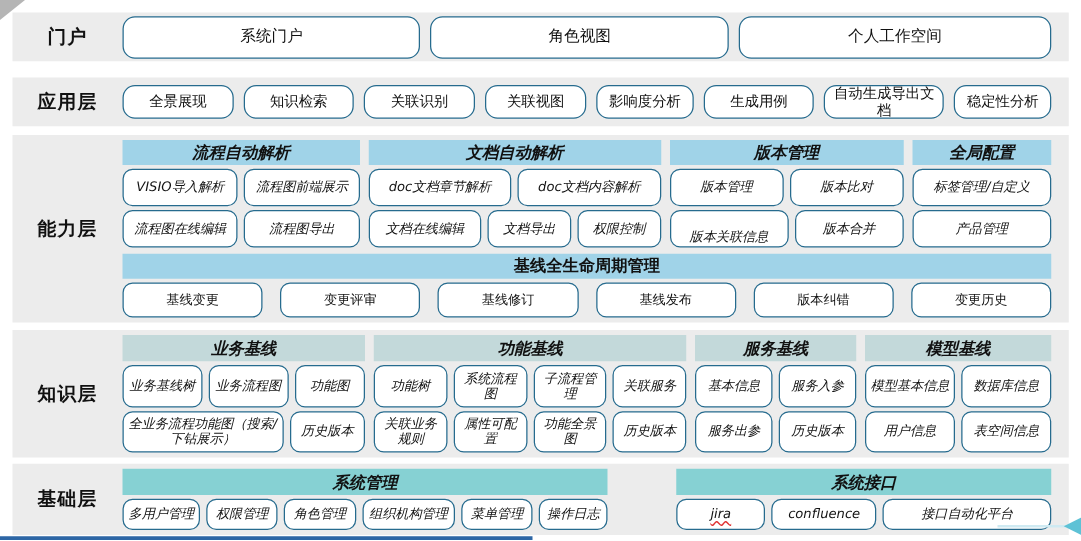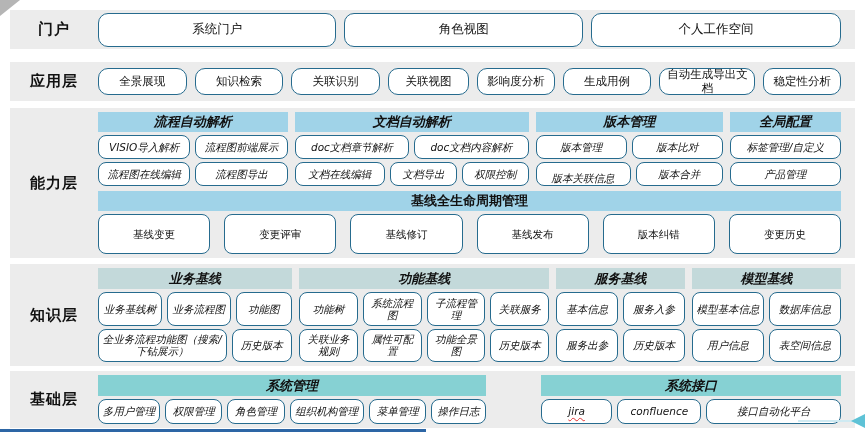--- a/index.html
+++ b/index.html
@@ -21,21 +21,21 @@
     font-weight:bold;font-size:15px;letter-spacing:1px;
   }
   .band-content{
     flex:1;display:flex;flex-direction:column;justify-content:center;
     padding:4px 14px 4px 0;min-width:0;
   }
   .row{display:flex;min-width:0;}
   .simple-row{gap:8px;}
   .groups-row{gap:7px;flex:1;font-style:italic;}
   .g-row{gap:5px;flex:1;margin-top:3px;}
-  .banner-row{gap:14px;height:40px;margin-top:3px;}
+  .banner-row{gap:14px;height:28px;margin-top:3px;}
   .btn{
     background:#fff;border:1.5px solid var(--c-button_border,#266b8e);border-radius:8px;
     display:flex;align-items:center;justify-content:center;text-align:center;
     font-size:10.5px;line-height:1.15;padding:1px 3px;box-sizing:border-box;
     flex-grow:1;flex-basis:0;min-width:0;overflow:hidden;
   }
   .btn-lg{height:34px;font-size:12.5px;border-radius:10px;}
   .btn-md{height:27px;font-size:11.5px;border-radius:10px;}
   .group{display:flex;flex-direction:column;min-width:0;}
   .group-header{

